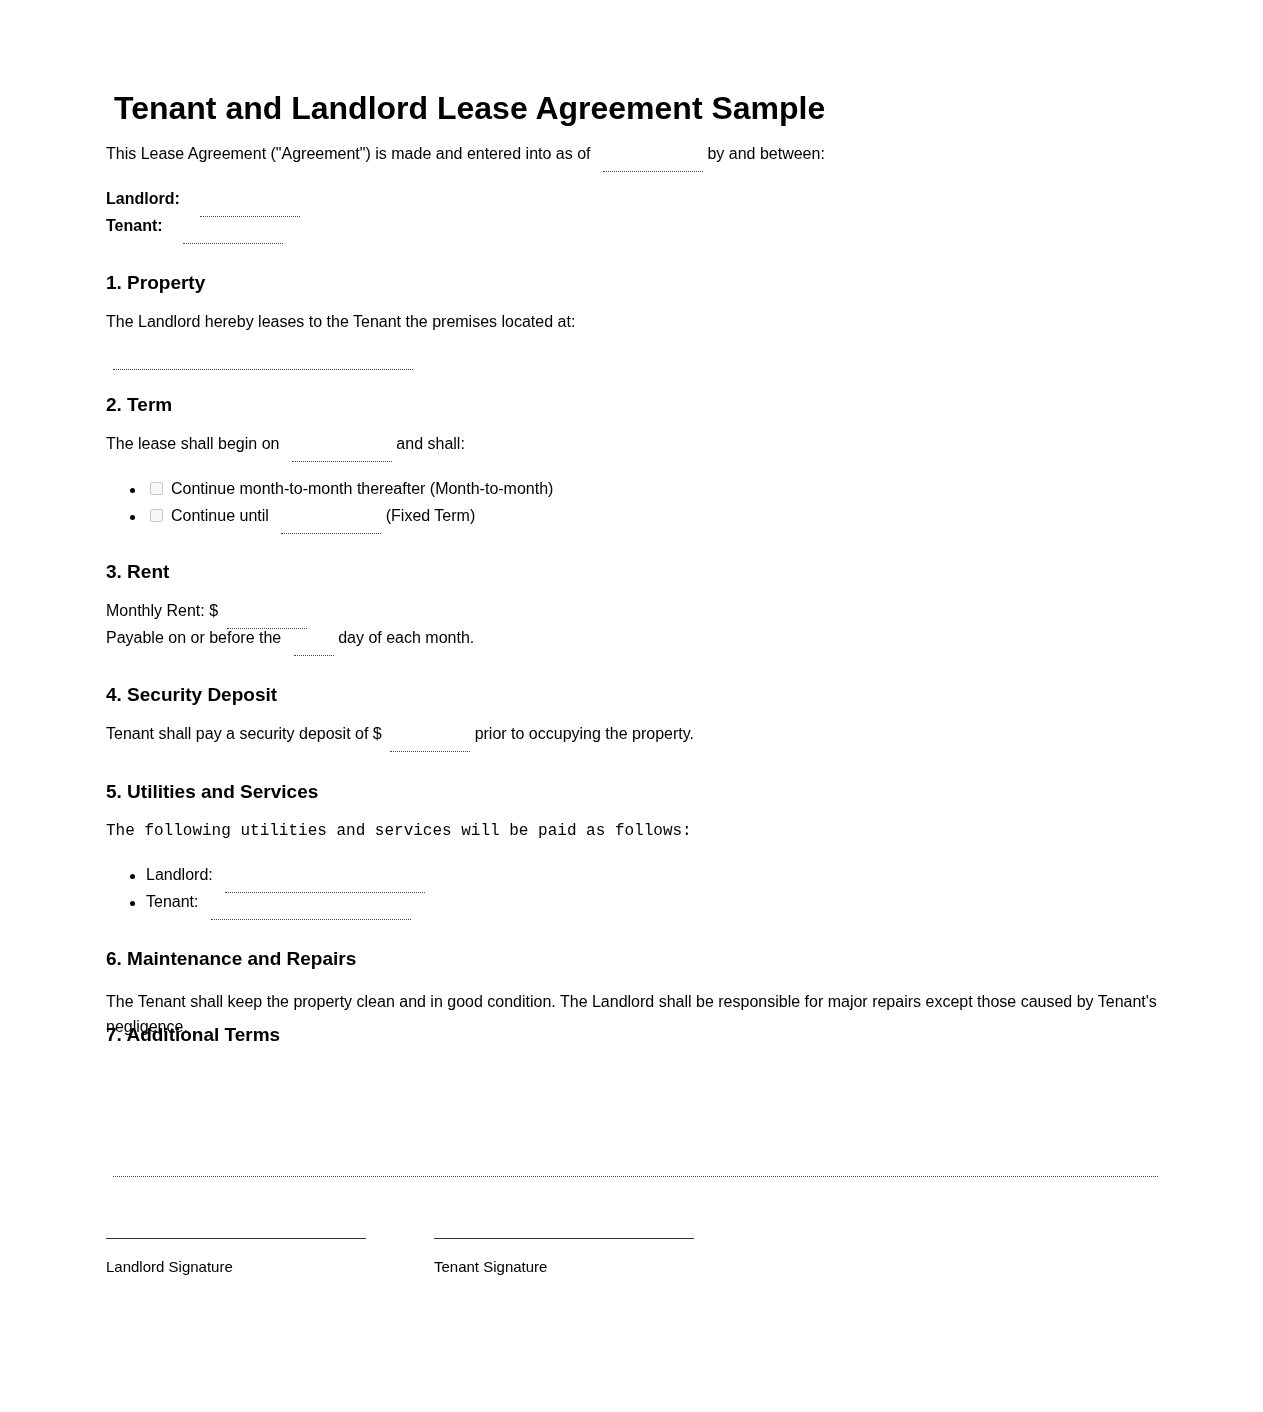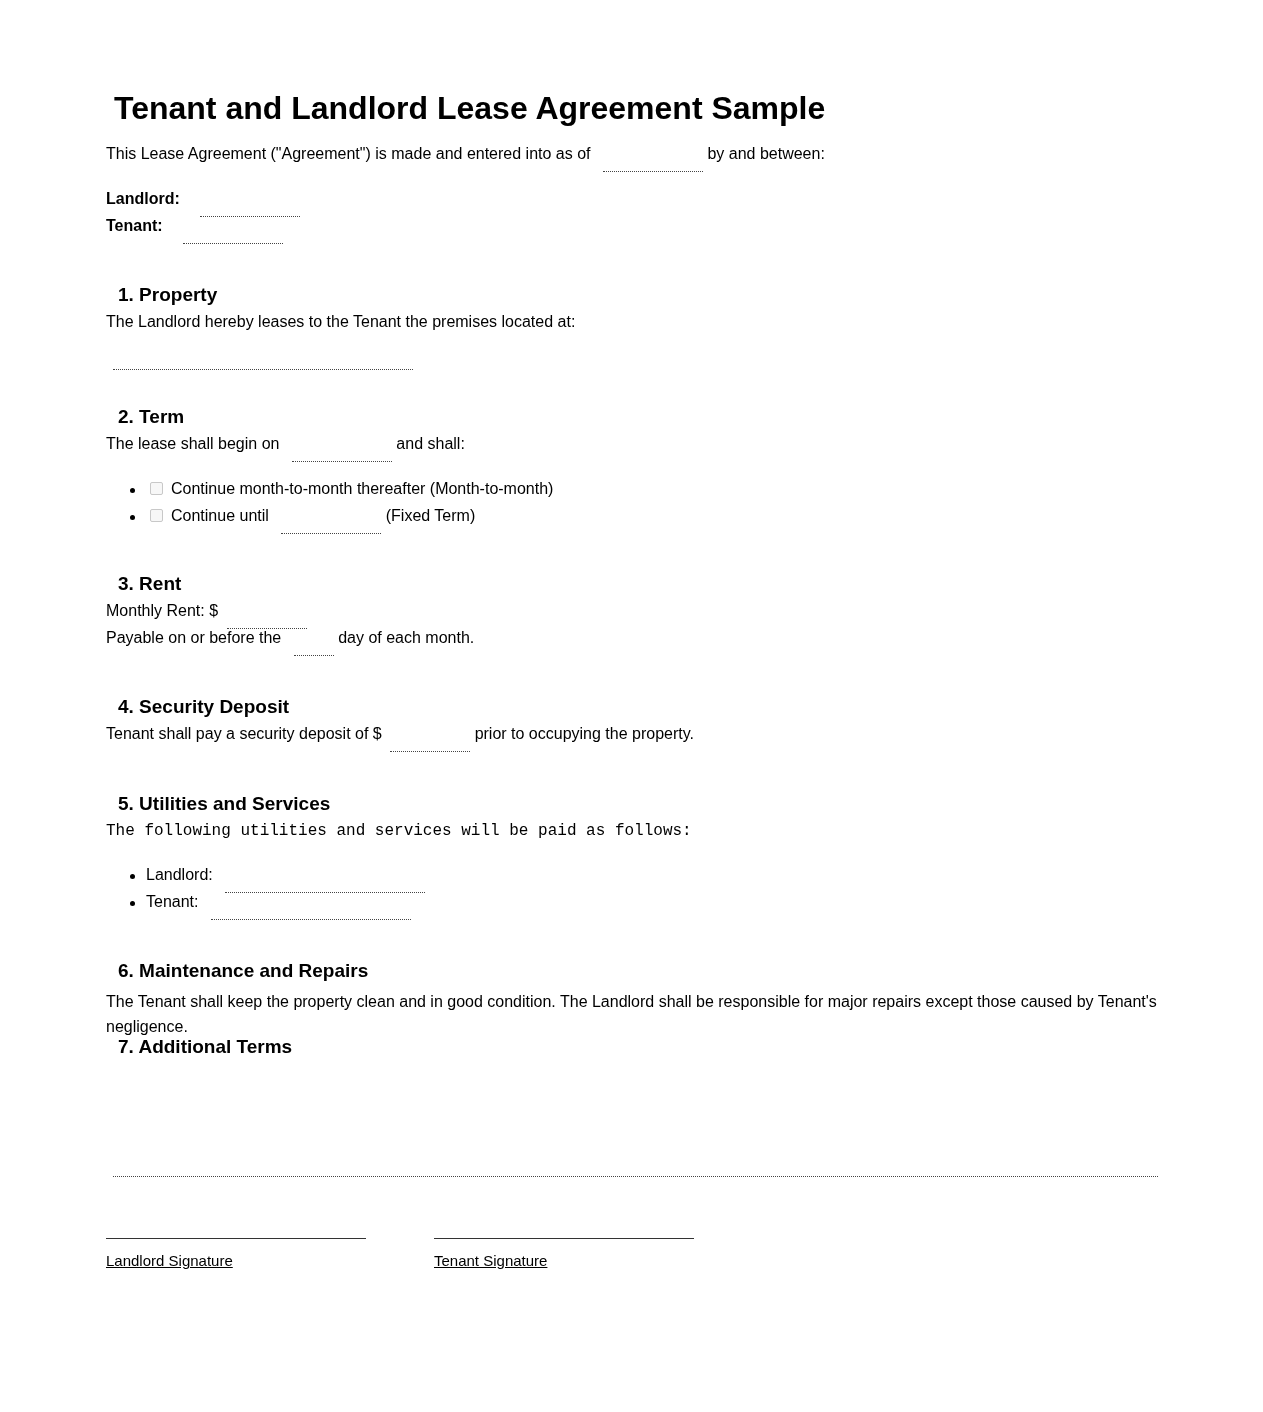--- a/index.html
+++ b/index.html
@@ -7,21 +7,21 @@
       width: 1263px; min-height: 1412px;
       font-family: "Liberation Sans", sans-serif;
       color: #000; font-size: 16px;
       position: relative;
     }
     .page { position: absolute; left: 106px; top: 0; width: 1053px; }
     h1 {
       position: absolute; left: 0; top: 82px; margin: 8px;
       font-size: 32px; font-weight: bold; white-space: nowrap;
     }
-    h2 { margin: 12px; font-size: 19px; font-weight: bold; position: absolute; left: 0; white-space: nowrap; }
+    h2 { margin: 0; font-size: 19px; font-weight: bold; position: absolute; left: 0; white-space: nowrap; }
     .line { position: absolute; left: 0; white-space: nowrap; font-size: 16px; }
     .blank {
       display: inline-block; vertical-align: baseline;
       border: none; border-bottom: 1px dotted #444;
       height: 18px; background: transparent; padding: 0;
       font-family: "Liberation Sans", sans-serif; font-size: 16px;
       position: relative; top: 8px; outline: none;
     }
     .bold { font-weight: bold; }
     ul { margin: 0; padding: 0; list-style: none; position: absolute; left: 0; }
@@ -30,21 +30,21 @@
       content: ""; position: absolute; left: 24px; top: 8px;
       width: 5px; height: 5px; border-radius: 50%; background: #000;
     }
     .cb {
       display: inline-block; width: 11px; height: 11px;
       border: 1px solid #c8c8c8; border-radius: 2px; background: #f7f7f7;
       margin: 0 8px 0 4px; vertical-align: -1px;
     }
     .sig { position: absolute; width: 260px; }
     .sig .rule { border-bottom: 1px solid #333; height: 0; }
-    .sig .lbl { margin-top: 13px; font-size: 15px; text-decoration: underline; }
+    .sig .lbl { margin-top: 19px; font-size: 15px; }
   </style>
 </head>
 <body>
 
 <div class="page">
 
   <h1>Tenant and Landlord Lease Agreement Sample</h1>
 
   <div class="line" style="top:145px;">
     <span>This Lease Agreement ("Agreement") is made and entered into as of</span>

